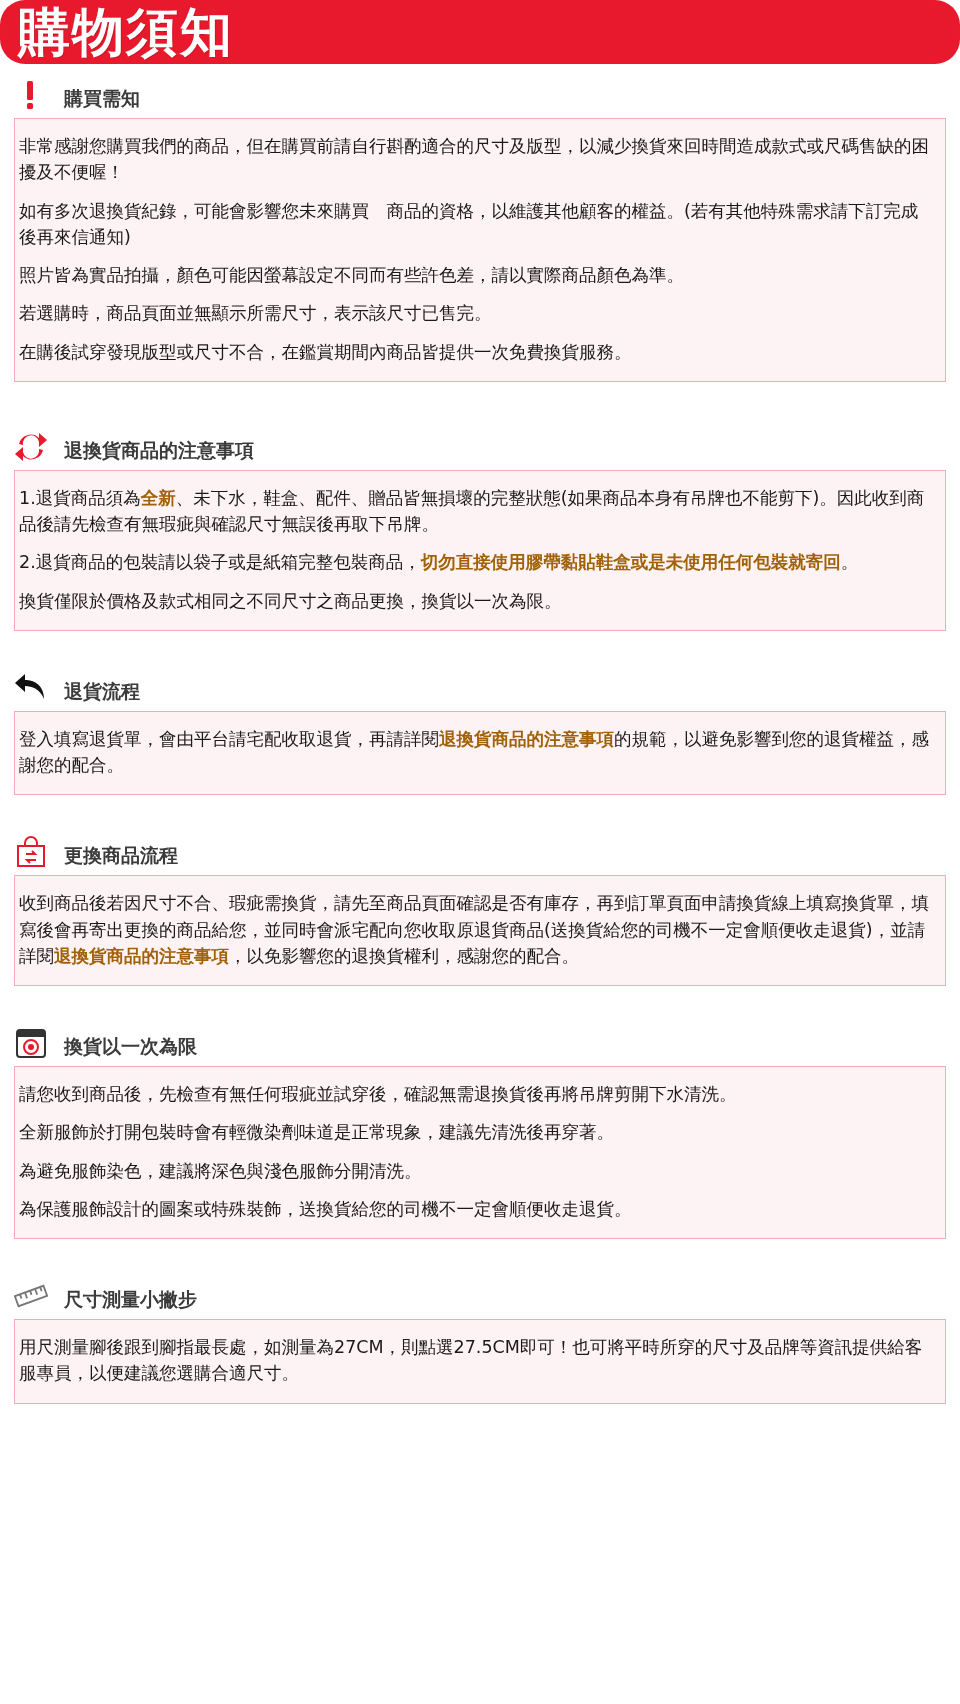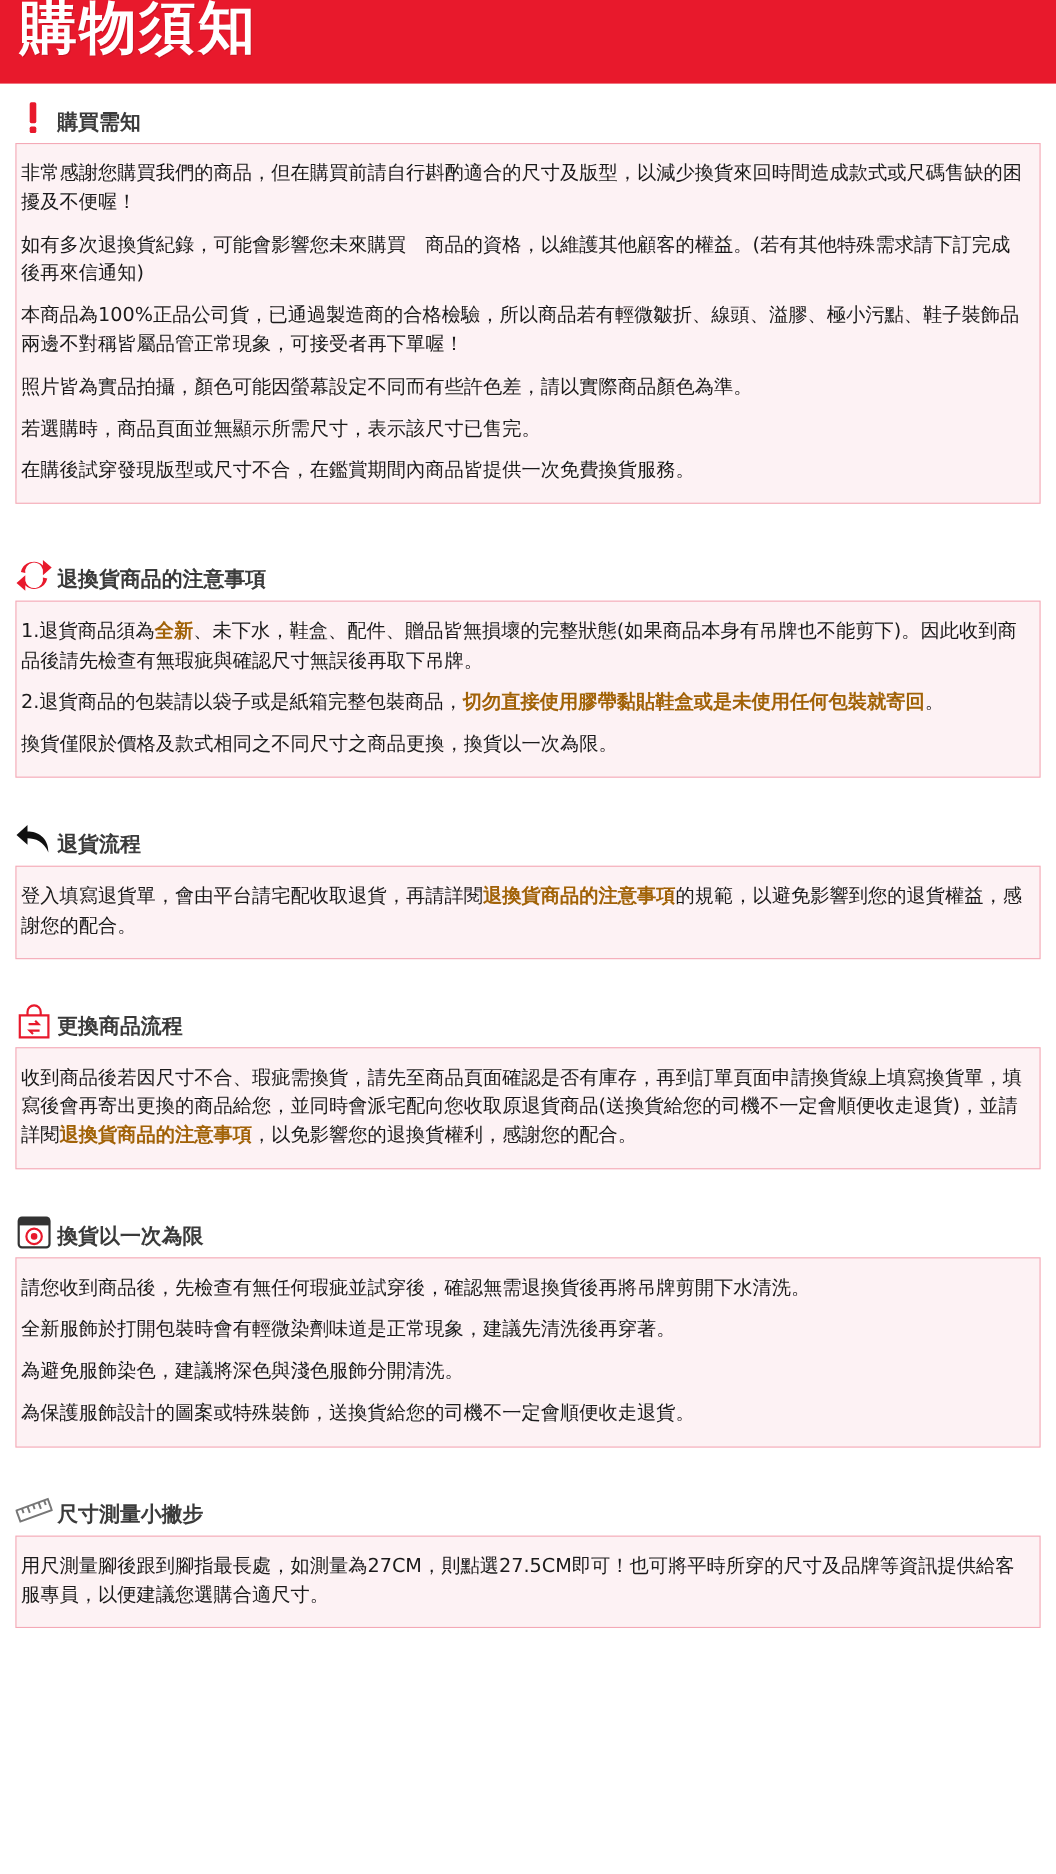--- a/index.html
+++ b/index.html
@@ -14,42 +14,44 @@
   }
   .page {
     width: 960px;
     box-sizing: border-box;
     position: relative;
   }
 
   
   .banner {
     background: #E8192C;
-    height: 76px;
+    height: 64px;
     padding: 0 18px;
     box-sizing: border-box;
     display: flex;
+    align-items: center;
+    border-radius: 25px;
   }
   .banner-title {
     color: #ffffff;
     font-size: 52px;
     font-weight: bold;
     letter-spacing: 2px;
     line-height: 1;
     text-shadow: 1px 1px 0 rgba(0,0,0,0.12);
   }
 
   
   .section {
     margin: 0 14px;
   }
   .sec-head {
     display: flex;
     align-items: center;
-    gap: 4px;
+    gap: 16px;
     height: 46px;
     padding-top: 8px;
     text-align: center;
   }
   .sec-head .icon {
     width: 34px;
     height: 34px;
     flex: 0 0 34px;
     display: flex;
     align-items: center;
@@ -104,21 +106,20 @@
             <svg width="34" height="34" viewBox="0 0 34 34">
               <rect x="13" y="3" width="6" height="19" rx="1.5" fill="#E8192C"></rect>
               <rect x="13" y="25" width="6" height="6" rx="1.5" fill="#E8192C"></rect>
             </svg>
           </span>
           <span class="label">購買需知</span>
         </div>
         <div class="box">
           <p><span>非常感謝您購買我們的商品，但在購買前請自行斟酌適合的尺寸及版型，以減少換貨來回時間造成款式或尺碼售缺的困擾及不便喔！</span></p>
           <p><span>如有多次退換貨紀錄，可能會影響您未來購買　商品的資格，以維護其他顧客的權益。(若有其他特殊需求請下訂完成後再來信通知)</span></p>
-          <p><span>本商品為100%正品公司貨，已通過製造商的合格檢驗，所以商品若有輕微皺折、線頭、溢膠、極小污點、鞋子裝飾品兩邊不對稱皆屬品管正常現象，可接受者再下單喔！</span></p>
           <p><span>照片皆為實品拍攝，顏色可能因螢幕設定不同而有些許色差，請以實際商品顏色為準。</span></p>
           <p><span>若選購時，商品頁面並無顯示所需尺寸，表示該尺寸已售完。</span></p>
           <p><span>在購後試穿發現版型或尺寸不合，在鑑賞期間內商品皆提供一次免費換貨服務。</span></p>
         </div>
       </div>
       <div class="spacer-lg"></div>
       <div class="section">
         <div class="sec-head">
           <span class="icon">
             <svg width="34" height="34" viewBox="0 0 34 34">

